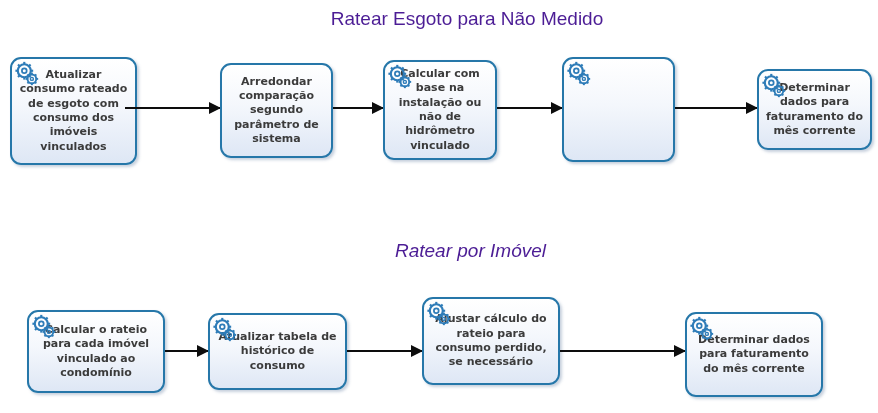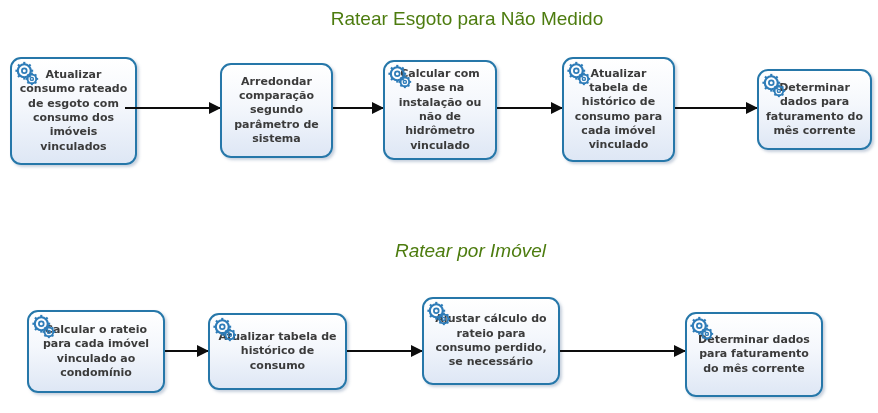--- a/index.html
+++ b/index.html
@@ -10,21 +10,21 @@
     font-family:"DejaVu Sans","Liberation Sans",sans-serif;
     overflow:hidden;
   }
   .defs{position:absolute;width:0;height:0;}
   .ftitle{
     position:absolute;left:0;right:0;margin:0;
     text-align:center;
     font-family:"Liberation Sans",sans-serif;
     font-weight:400;
     font-size:19px;
-    color:#4d7c0f;
+    color:#4c1d95;
   }
   .t1{top:8px;padding-left:56px;}
   .t2{top:240px;padding-left:63px;font-style:italic;}
   .node{
     position:absolute;
     box-sizing:border-box;
     border:2px solid #2677a9;
     border-radius:11px;
     background:linear-gradient(180deg,#ffffff 0%,#f4f7fc 45%,#dee7f5 100%);
     box-shadow:2px 2px 3px rgba(130,150,180,0.45);
@@ -139,21 +139,20 @@
       <span class="nlabel">Calcular com base na instalação ou não de hidrômetro vinculado</span>
     </div>
     <div class="arrow f1a2"></div>
 
     <div class="node f1b3">
       <span class="gicon">
           <svg viewBox="0 0 24 24">
             <use href="#gear2"></use>
           </svg>
         </span>
-      <span class="nlabel">Atualizar tabela de histórico de consumo para cada imóvel vinculado</span>
     </div>
     <div class="arrow f1a3"></div>
 
     <div class="node f1b4">
       <span class="gicon">
           <svg viewBox="0 0 24 24">
             <use href="#gear2"></use>
           </svg>
         </span>
       <span class="nlabel">Determinar dados para faturamento do mês corrente</span>

